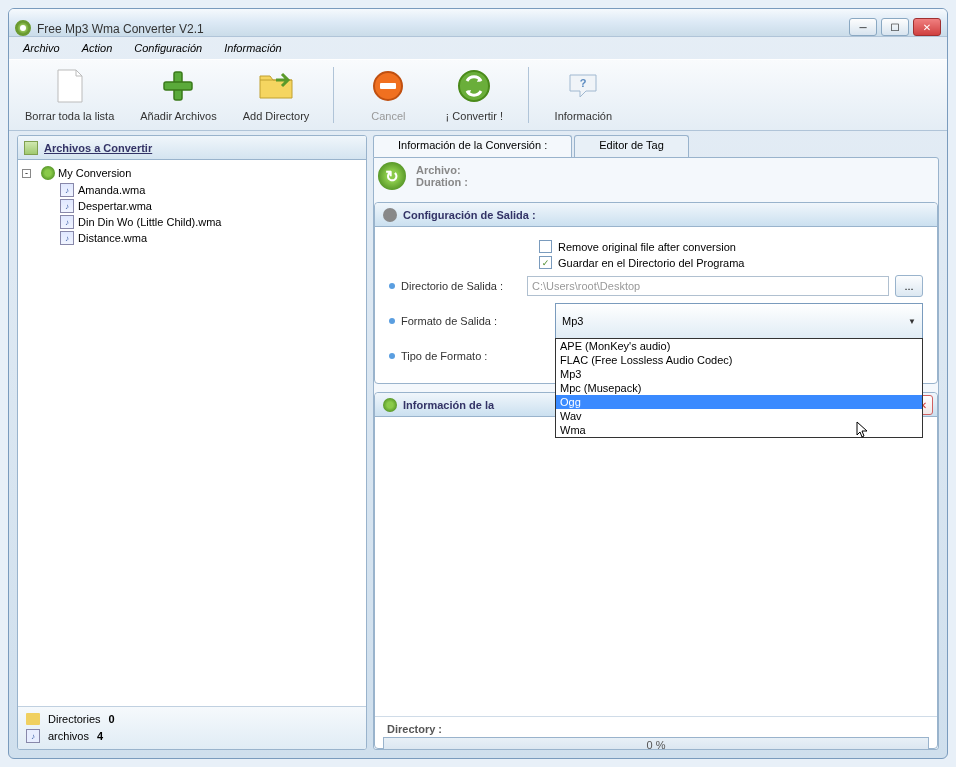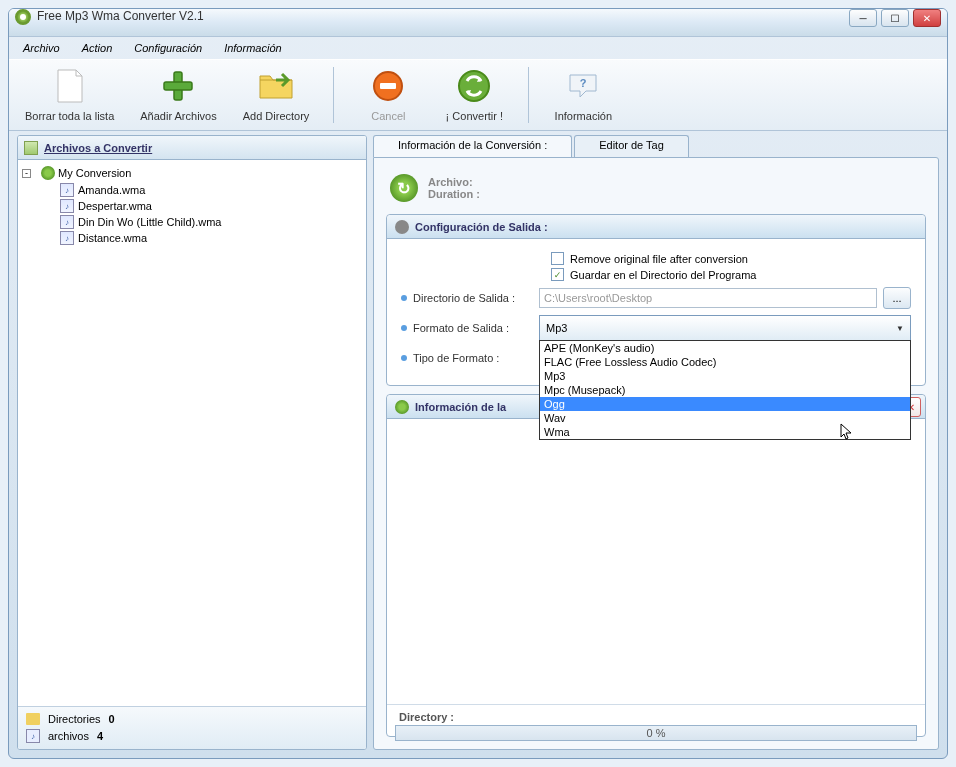--- a/index.html
+++ b/index.html
@@ -1,18 +1,18 @@
 <!DOCTYPE html>
 <html><head>
 <meta charset="utf-8">
 <style>
 * { box-sizing: border-box; margin: 0; padding: 0; font-family: Tahoma, Arial, sans-serif; font-size: 11px; }
 body { background: #e8f0f8; padding: 8px; }
 .window { width: 940px; height: 751px; background: linear-gradient(to bottom, #e6eef6 0%, #cfdfed 100%); border: 1px solid #7a9bbd; border-radius: 6px; overflow: hidden; position: relative; }
-.titlebar { height: 28px; background: linear-gradient(to bottom, #f5f9fd 0%, #dce9f5 50%, #cadce9 100%); display: flex; align-items: flex-start; padding: 0 6px; border-bottom: 1px solid #b0c4d8; }
+.titlebar { height: 28px; background: linear-gradient(to bottom, #f5f9fd 0%, #dce9f5 50%, #cadce9 100%); display: flex; align-items: flex-end; padding: 0 6px; border-bottom: 1px solid #b0c4d8; }
 .titlebar .app-icon { width: 16px; height: 16px; margin-right: 6px; border-radius: 50%; background: radial-gradient(circle, #a0d060 30%, #6a9a30 70%); border: 2px solid #6a9a30; position: relative; }
 .titlebar .app-icon::after { content: ''; position: absolute; inset: 3px; border-radius: 50%; background: #fff; }
 .titlebar .title { flex: 1; color: #333; font-size: 12px; }
 .win-controls { display: flex; gap: 4px; }
 .win-btn { width: 28px; height: 18px; border: 1px solid #8aa8c2; border-radius: 3px; background: linear-gradient(to bottom, #fdfdfd, #d8e4ef); display: flex; align-items: center; justify-content: center; cursor: pointer; font-size: 10px; }
 .win-btn.close { background: linear-gradient(to bottom, #f08080, #d04040); color: #fff; border-color: #a03030; }
 .menubar { height: 22px; display: flex; align-items: center; padding: 0 4px; gap: 2px; }
 .menubar .menu-item { padding: 3px 10px; cursor: pointer; font-style: italic; }
 .toolbar { height: 72px; background: linear-gradient(to bottom, #f9fbfd, #e4edf5); border-top: 1px solid #fff; border-bottom: 1px solid #b0c4d8; display: flex; align-items: center; padding: 4px 6px; gap: 6px; }
 .tool-btn { display: flex; flex-direction: column; align-items: center; justify-content: flex-end; padding: 4px 10px; min-width: 80px; cursor: pointer; border-radius: 3px; }
@@ -28,34 +28,34 @@
 .tree-file { display: flex; align-items: center; gap: 4px; padding: 1px 0 1px 38px; }
 .tree-file .file-icon { width: 14px; height: 14px; border: 1px solid #88a; background: linear-gradient(to bottom, #e0e8ff, #f0f4ff); display: flex; align-items: center; justify-content: center; font-size: 8px; color: #46a; }
 .tree-expand { width: 9px; height: 9px; border: 1px solid #888; background: #fff; display: flex; align-items: center; justify-content: center; font-size: 9px; line-height: 1; cursor: pointer; }
 .tree-conversion-icon { width: 14px; height: 14px; border-radius: 50%; background: radial-gradient(circle, #8aca4a 30%, #5a9a2a 70%); }
 .left-footer { background: linear-gradient(to bottom, #f5f9fc, #e0ecf5); border-top: 1px solid #c0d0e0; padding: 4px 8px; }
 .left-footer .row { display: flex; align-items: center; gap: 8px; padding: 2px 0; }
 .right-panel { flex: 1; display: flex; flex-direction: column; }
 .tabs { display: flex; height: 22px; }
 .tab { padding: 3px 24px; border: 1px solid #99b3cc; border-bottom: none; background: #e8f0f7; margin-right: 2px; cursor: pointer; border-radius: 3px 3px 0 0; }
 .tab.active { background: #f4f8fc; position: relative; z-index: 2; }
-.tab-content { flex: 1; border: 1px solid #99b3cc; background: #f4f8fc; border-radius: 0 3px 3px 3px; padding: 12px; display: flex; flex-direction: column; gap: 8px; overflow: hidden; }
+.tab-content { flex: 1; border: 1px solid #99b3cc; background: #f4f8fc; border-radius: 0 3px 3px 3px; padding: 0; display: flex; flex-direction: column; gap: 8px; overflow: hidden; }
 .info-row { display: flex; align-items: center; gap: 10px; padding: 4px; }
 .info-icon { width: 28px; height: 28px; border-radius: 50%; background: radial-gradient(circle, #8aca4a 30%, #5a9a2a 70%); position: relative; }
 .info-icon::after { content: '↻'; position: absolute; inset: 0; display: flex; align-items: center; justify-content: center; color: #fff; font-size: 16px; font-weight: bold; }
 .info-labels { color: #888; font-weight: bold; }
 .section { border: 1px solid #99b3cc; border-radius: 4px; background: #fff; position: relative; }
 .section-header { height: 24px; background: linear-gradient(to bottom, #f0f6fb, #cbe0f0); display: flex; align-items: center; padding: 0 8px; gap: 6px; font-weight: bold; color: #336; border-bottom: 1px solid #99b3cc; border-radius: 4px 4px 0 0; }
 .section-body { padding: 10px 14px; }
 .section-body .field-row { display: flex; align-items: center; gap: 6px; margin: 6px 0; }
 .bullet { width: 6px; height: 6px; border-radius: 50%; background: #5a9ee0; }
 .field-label { width: 120px; color: #333; }
 .text-input { flex: 1; height: 20px; border: 1px solid #b0c0d0; padding: 0 4px; color: #999; background: #fff; }
 .browse-btn { width: 28px; height: 22px; border: 1px solid #99b3cc; background: linear-gradient(to bottom, #fcfdfe, #dce8f2); cursor: pointer; border-radius: 3px; }
-.combo { flex: 1; height: 26px; border: 1px solid #7a9bbd; background: linear-gradient(to bottom, #fff, #e0ecf5); display: flex; align-items: center; justify-content: space-between; padding: 0 6px; cursor: pointer; position: relative; }
+.combo { flex: 1; height: 36px; border: 1px solid #7a9bbd; background: linear-gradient(to bottom, #fff, #e0ecf5); display: flex; align-items: center; justify-content: space-between; padding: 0 6px; cursor: pointer; position: relative; margin-left: 28px; }
 .combo::after { content: '▼'; font-size: 8px; color: #333; }
 .dropdown { position: absolute; top: 100%; left: -1px; right: -1px; background: #fff; border: 1px solid #333; z-index: 100; }
 .dropdown .opt { padding: 1px 4px; cursor: pointer; }
 .dropdown .opt.highlighted { background: #3a8aff; color: #fff; }
 .checkbox-row { display: flex; align-items: center; gap: 6px; margin: 3px 0 3px 150px; }
 .chk { width: 13px; height: 13px; border: 1px solid #7a9bbd; background: #fff; display: flex; align-items: center; justify-content: center; font-size: 9px; color: #4a8a2a; }
 .pista-section { flex: 1; min-height: 150px; position: relative; }
 .pista-icons { position: absolute; top: 2px; right: 4px; display: flex; gap: 2px; }
 .sm-btn { width: 20px; height: 20px; border: 1px solid #c0b0b0; background: linear-gradient(to bottom, #fff, #f0e8e8); border-radius: 3px; display: flex; align-items: center; justify-content: center; cursor: pointer; font-size: 10px; }
 .sm-btn.red { color: #d03030; border-color: #d06060; }

